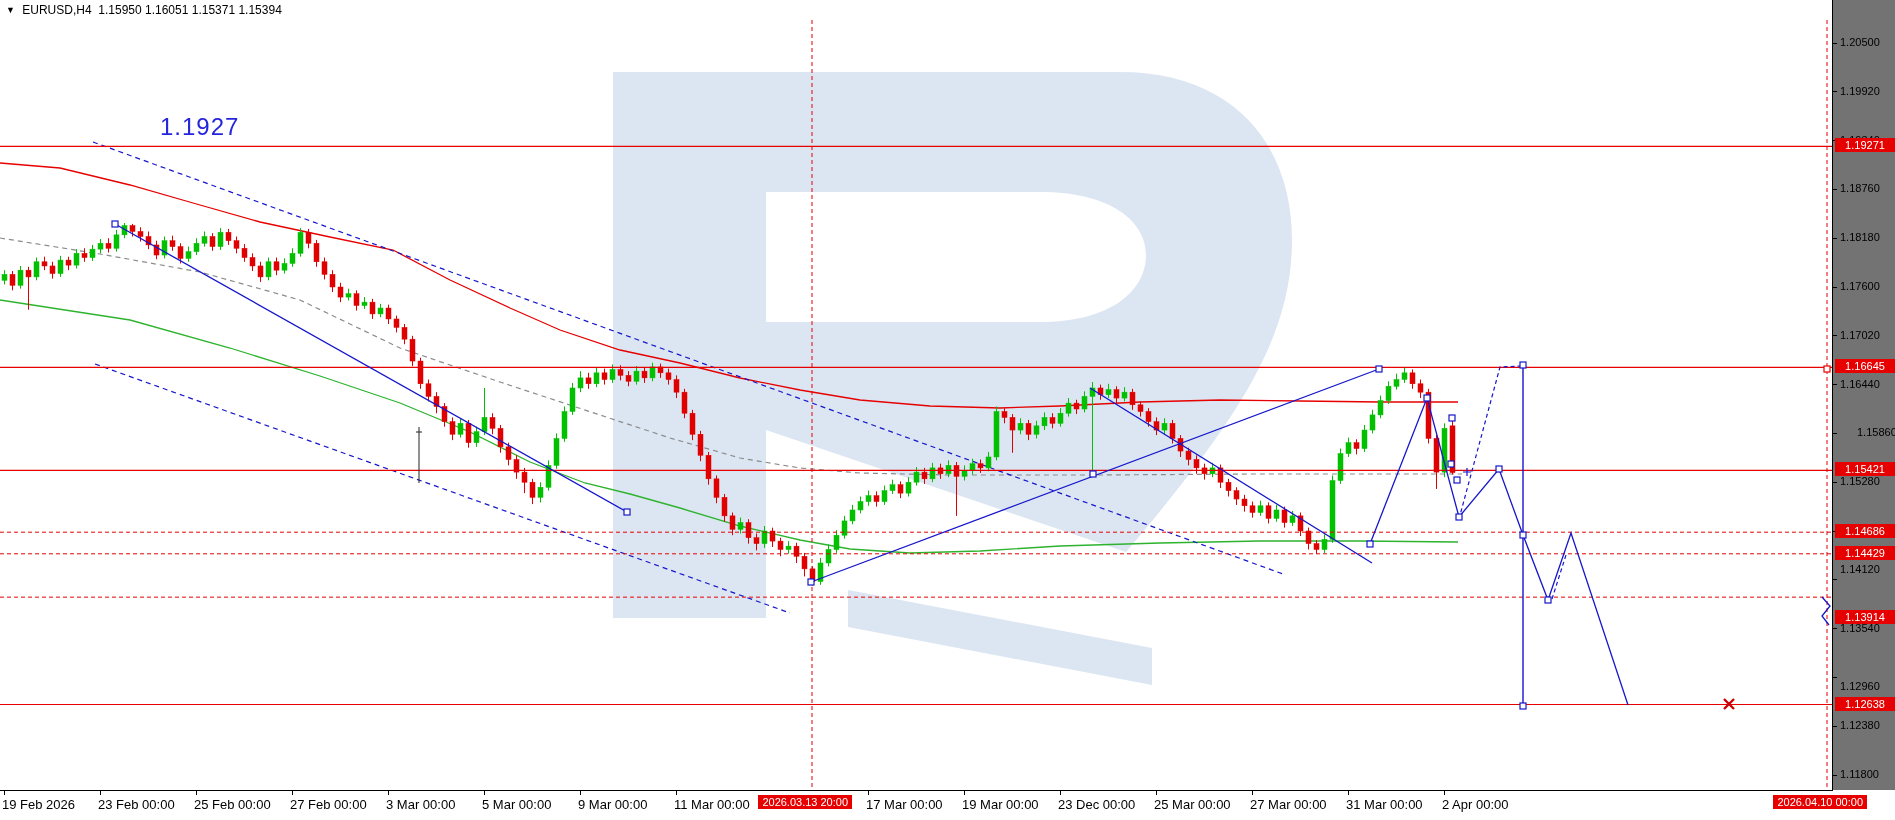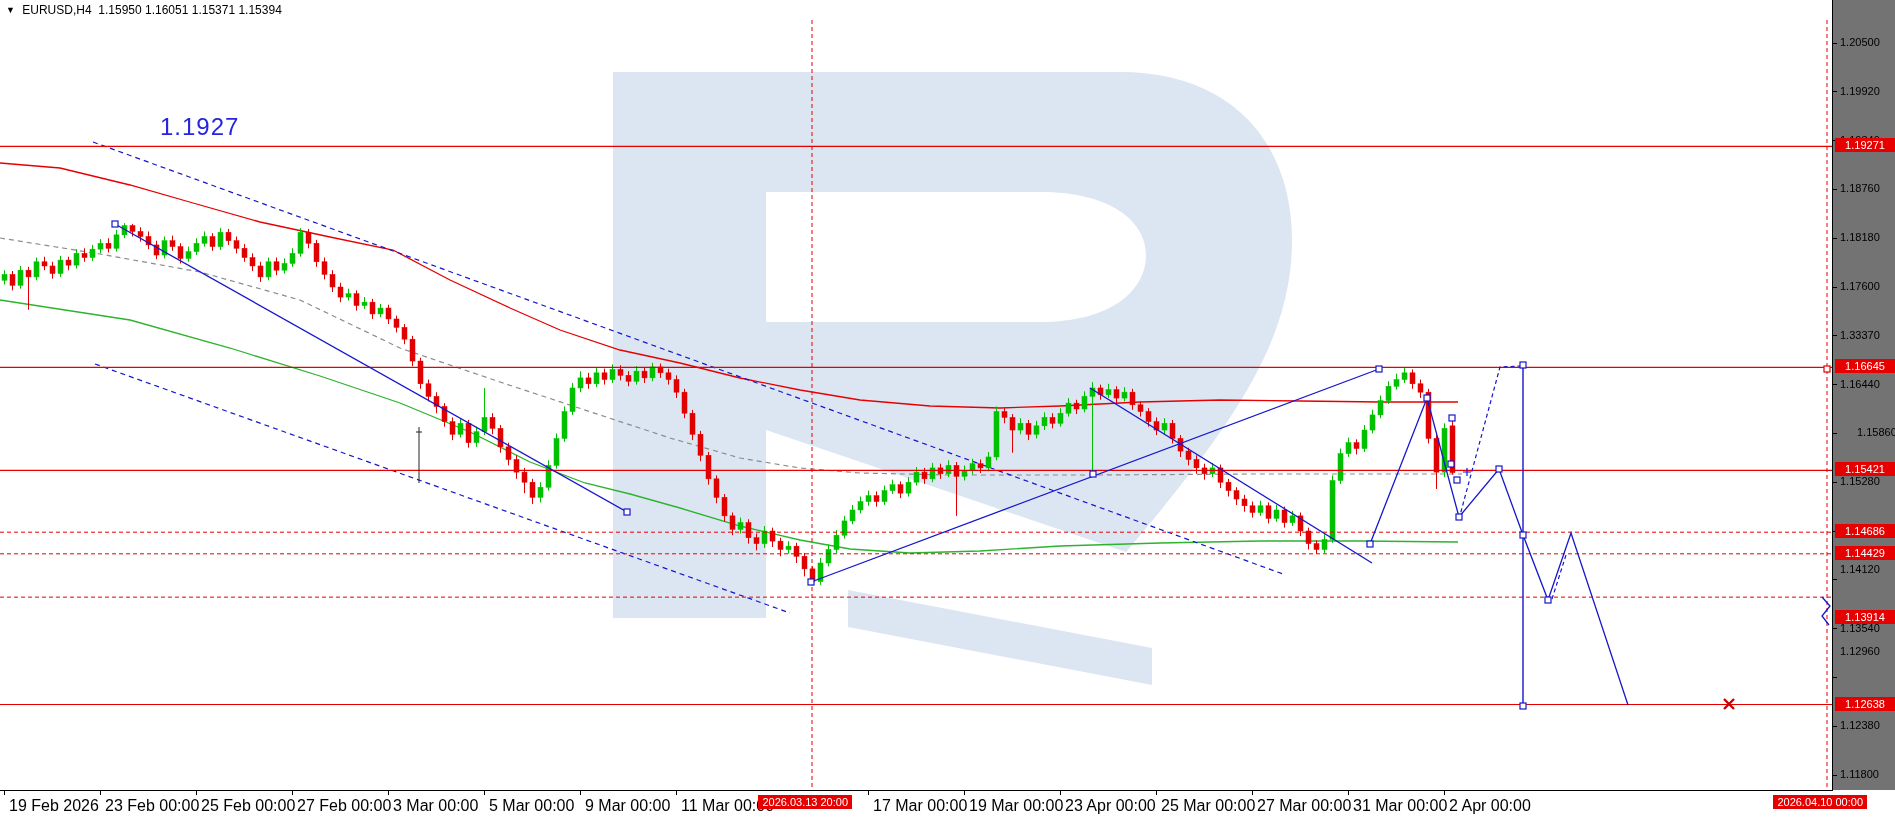--- a/index.html
+++ b/index.html
@@ -8,21 +8,21 @@
   #chart-header{position:absolute;left:6px;top:3px;font-size:12px;color:#000;z-index:40;white-space:nowrap;}
   #chart-header .tri{font-size:9px;position:relative;top:-1px;margin-right:4px;}
   #plot{position:absolute;left:0;top:0;width:1832px;height:790px;border-right:1px solid #000;border-bottom:1px solid #000;}
   svg{position:absolute;left:0;top:0;}
   #price-axis{position:absolute;left:1833px;top:0;width:62px;height:790px;background:#737373;}
   .ptick{position:absolute;left:7px;font-size:11px;color:#000;white-space:nowrap;}
   .ptickmark{position:absolute;left:0;width:4px;height:1px;background:#000;}
   .plabel{position:absolute;left:1835px;width:60px;font-size:11px;color:#fff;background:#e60000;
     text-align:center;padding:1px 0;z-index:30;}
   #time-axis{position:absolute;left:0;top:791px;width:1895px;height:29px;background:#fff;}
-  .dtick{position:absolute;top:6px;font-size:16px;color:#000;white-space:nowrap;margin-left:7px;}
+  .dtick{position:absolute;top:6px;font-size:13px;color:#000;white-space:nowrap;}
   .dtickmark{position:absolute;top:0;width:1px;height:4px;background:#000;}
   .dlabel{position:absolute;top:4px;font-size:11px;color:#fff;background:#e60000;padding:1px 4px;
     white-space:nowrap;z-index:30;}
   #big-annot{position:absolute;font-size:24px;color:#2525dd;z-index:25;letter-spacing:1px;}
 </style>
 </head>
 <body>
 <div id="root">
 
   <div id="plot">
@@ -467,35 +467,35 @@
       <div class="ptick" style="top: 84.801px;">1.19920</div>
       <div class="ptickmark" style="top: 140.102px;"></div>
       <div class="ptick" style="top: 133.602px;">1.19340</div>
       <div class="ptickmark" style="top: 188.903px;"></div>
       <div class="ptick" style="top: 182.403px;">1.18760</div>
       <div class="ptickmark" style="top: 237.704px;"></div>
       <div class="ptick" style="top: 231.204px;">1.18180</div>
       <div class="ptickmark" style="top: 286.505px;"></div>
       <div class="ptick" style="top: 280.005px;">1.17600</div>
       <div class="ptickmark" style="top: 335.306px;"></div>
-      <div class="ptick" style="top: 328.806px;">1.33370</div>
+      <div class="ptick" style="top: 328.806px;">1.17020</div>
       <div class="ptickmark" style="top: 384.107px;"></div>
       <div class="ptick" style="top: 377.607px;">1.16440</div>
       <div class="ptickmark" style="top: 432.908px;"></div>
       <div class="ptick" style="top: 426.408px; margin-left: 17px;">1.15860</div>
       <div class="ptickmark" style="top: 481.709px;"></div>
       <div class="ptick" style="top: 475.209px;">1.15280</div>
       <div class="ptickmark" style="top: 530.51px;"></div>
       <div class="ptick" style="top: 524.01px;">1.14700</div>
       <div class="ptickmark" style="top: 579.311px;"></div>
       <div class="ptick" style="top: 563px;">1.14120</div>
       <div class="ptickmark" style="top: 628.112px;"></div>
       <div class="ptick" style="top: 621.612px;">1.13540</div>
       <div class="ptickmark" style="top: 676.913px;"></div>
-      <div class="ptick" style="top: 645px; text-align: center;">1.12960</div>
+      <div class="ptick" style="top: 680px; text-align: center;">1.12960</div>
       <div class="ptickmark" style="top: 725.714px;"></div>
       <div class="ptick" style="top: 719.214px;">1.12380</div>
       <div class="ptickmark" style="top: 774.515px;"></div>
       <div class="ptick" style="top: 768.015px;">1.11800</div>
     </div>
   <div id="time-axis">
       <div class="dtickmark" style="left: 4px;"></div>
       <div class="dtick" style="left: 2px;">19 Feb 2026</div>
       <div class="dtickmark" style="left: 100px;"></div>
       <div class="dtick" style="left: 98px;">23 Feb 00:00</div>
@@ -509,21 +509,21 @@
       <div class="dtick" style="left: 482px;">5 Mar 00:00</div>
       <div class="dtickmark" style="left: 580px;"></div>
       <div class="dtick" style="left: 578px;">9 Mar 00:00</div>
       <div class="dtickmark" style="left: 676px;"></div>
       <div class="dtick" style="left: 674px;">11 Mar 00:00</div>
       <div class="dtickmark" style="left: 868px;"></div>
       <div class="dtick" style="left: 866px;">17 Mar 00:00</div>
       <div class="dtickmark" style="left: 964px;"></div>
       <div class="dtick" style="left: 962px;">19 Mar 00:00</div>
       <div class="dtickmark" style="left: 1060px;"></div>
-      <div class="dtick" style="left: 1058px;">23 Apr 00:00</div>
+      <div class="dtick" style="left: 1058px;">23 Dec 00:00</div>
       <div class="dtickmark" style="left: 1156px;"></div>
       <div class="dtick" style="left: 1154px;">25 Mar 00:00</div>
       <div class="dtickmark" style="left: 1252px;"></div>
       <div class="dtick" style="left: 1250px;">27 Mar 00:00</div>
       <div class="dtickmark" style="left: 1348px;"></div>
       <div class="dtick" style="left: 1346px;">31 Mar 00:00</div>
       <div class="dtickmark" style="left: 1444px;"></div>
       <div class="dtick" style="left: 1442px;">2 Apr 00:00</div>
       <div class="dlabel" style="left: 758.4px;">2026.03.13 20:00</div>
       <div class="dlabel" style="left: 1773.4px;">2026.04.10 00:00</div>

